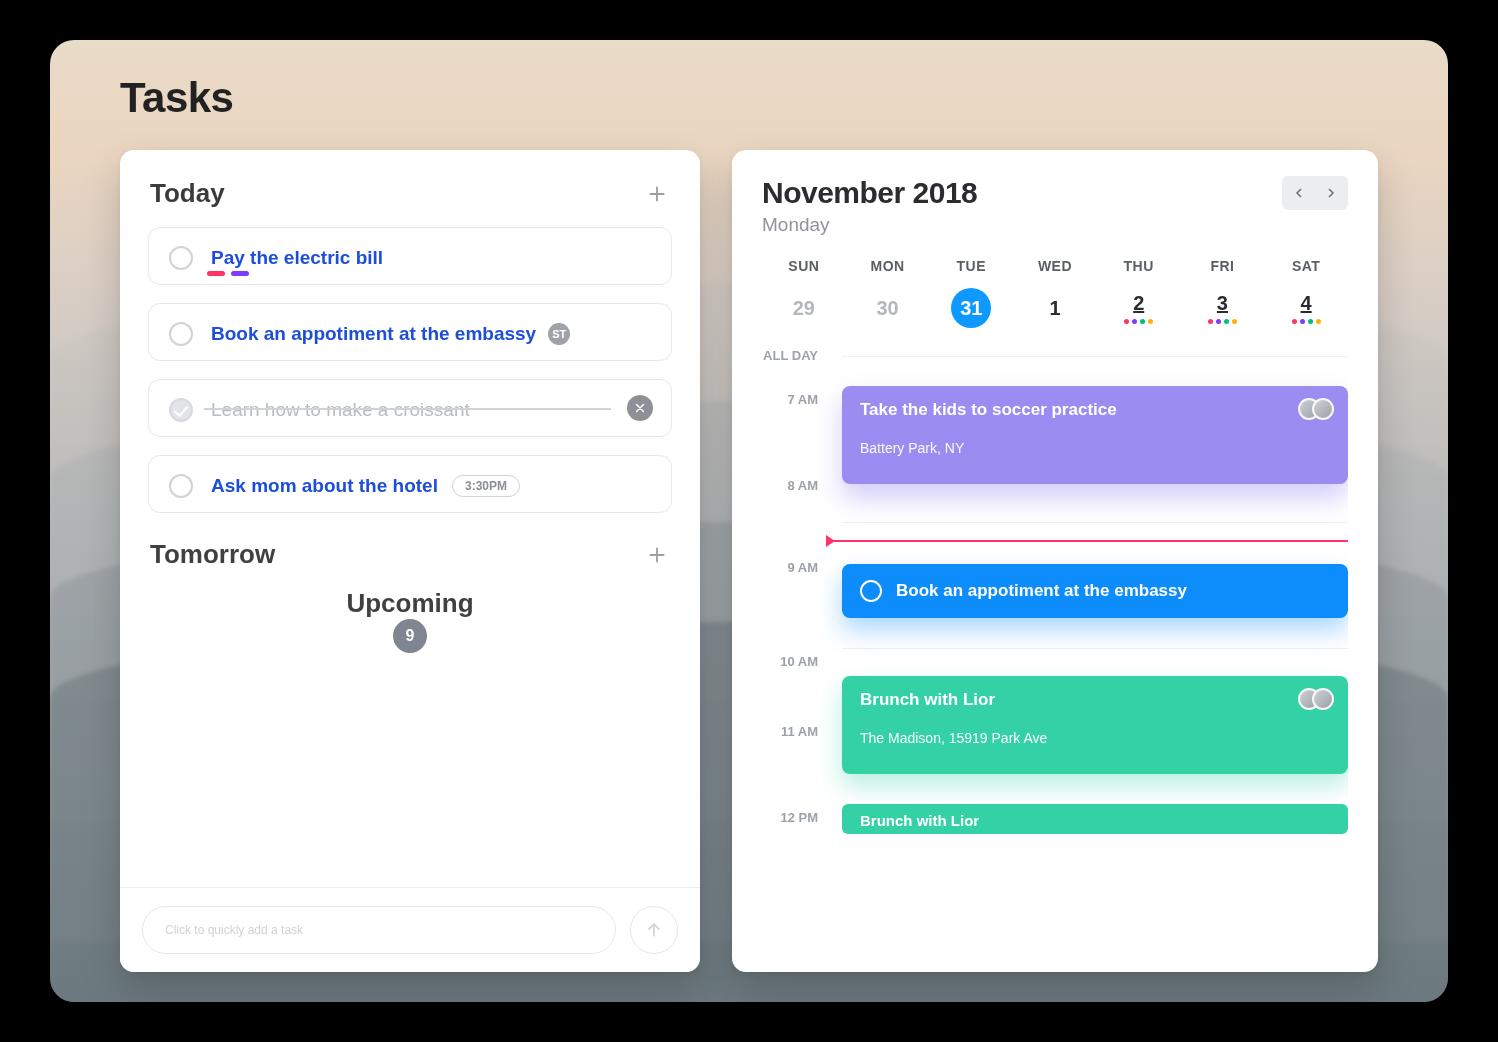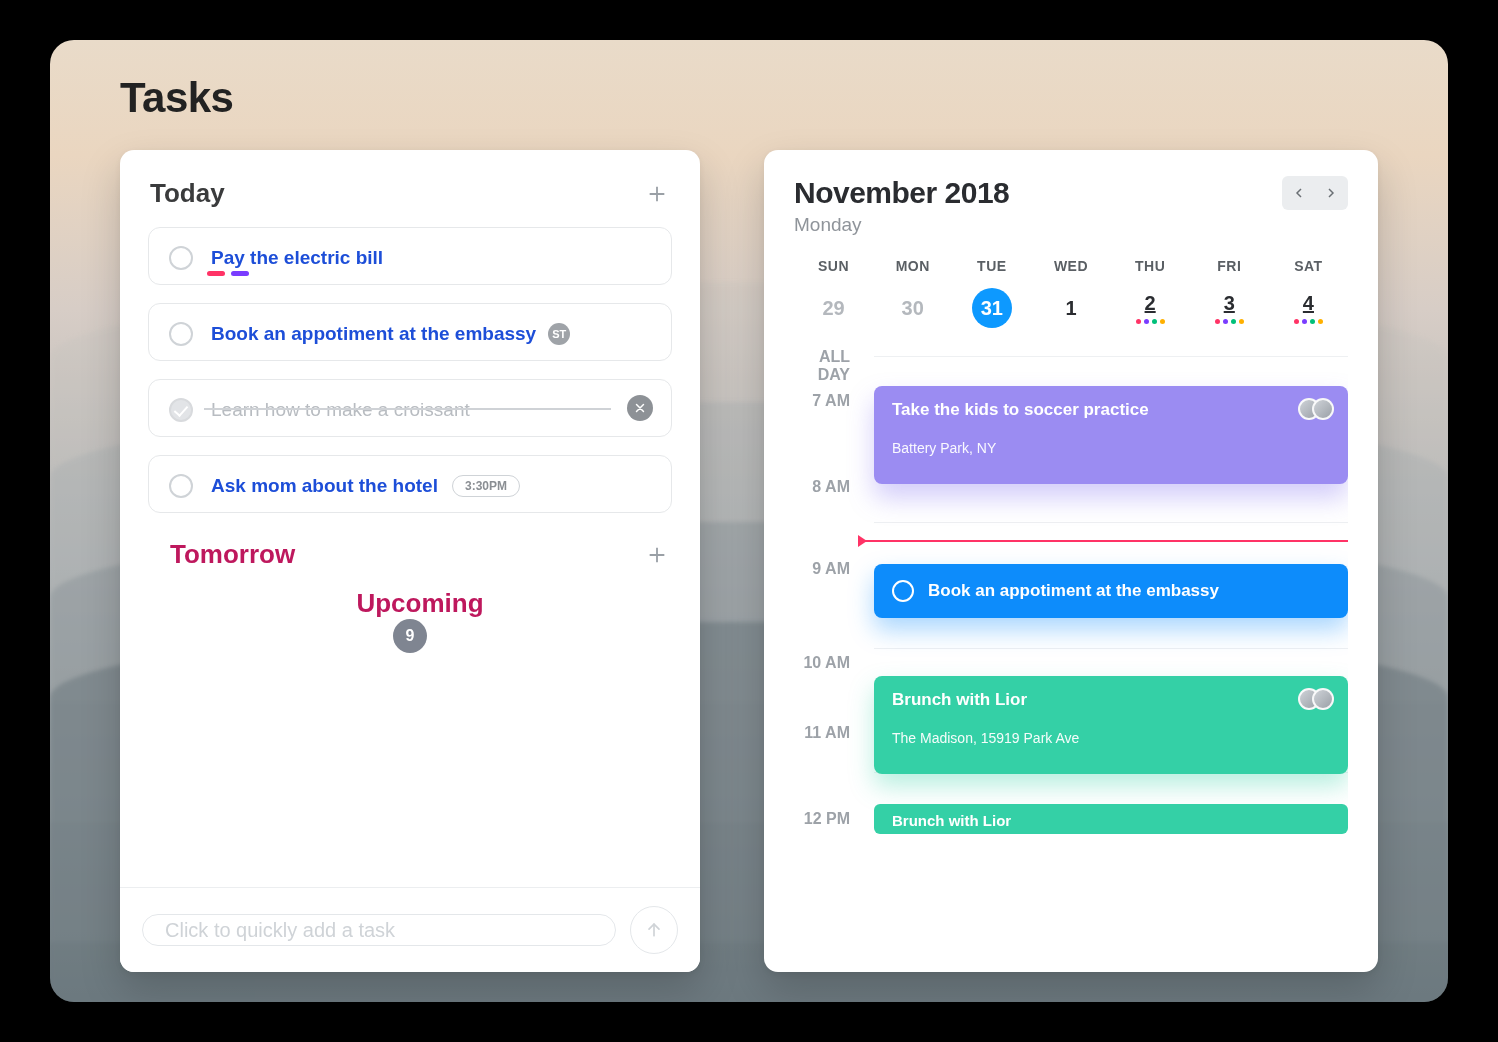--- a/index.html
+++ b/index.html
@@ -42,21 +42,21 @@
     font-size: 42px;
     font-weight: 800;
     color: #222;
     letter-spacing: -0.5px;
   }
 
   .panels {
     position: absolute;
     top: 110px; left: 70px; right: 70px; bottom: 30px;
     display: flex;
-    gap: 64px;
+    gap: 32px;
   }
 
   .card {
     background: #fff;
     border-radius: 14px;
     box-shadow: 0 18px 40px rgba(0,0,0,.18), 0 2px 6px rgba(0,0,0,.06);
     height: 100%;
     position: relative;
     display: flex;
     flex-direction: column;
@@ -69,21 +69,21 @@
   .tasks-scroll { flex:1 1 auto; padding: 28px 28px 0 28px; }
 
   .section-head {
     display:flex; align-items:center; justify-content:space-between;
     margin: 0 2px 18px 2px;
   }
   .section-head.mt { margin-top: 26px; }
   .section-title {
     font-size: 26px; font-weight: 800; color:#3a3b3c;
   }
-  .section-title.dim { color:#be185d;margin-left:20px; }
+  .section-title.dim { color:#404040; }
   .plus-btn {
     width:26px; height:26px; display:flex; align-items:center; justify-content:center;
     color:#9aa0a6; cursor:pointer;
   }
   .plus-btn svg { width:22px; height:22px; stroke:#9aa0a6; }
 
   .task-item {
     border:1px solid #e6e8ea;
     border-radius:12px;
     padding: 18px 20px 14px 20px;
@@ -137,22 +137,22 @@
     background:#7f8591; color:#fff; font-weight:700;
     display:flex; align-items:center; justify-content:center;
   }
 
   .tasks-footer{
     border-top:1px solid #eceef0;
     padding:18px 22px; display:flex; align-items:center; gap:14px;
     background:#fff;
   }
   .quick-add{
-    flex:1 1 auto; height:32px; border:1px solid #e4e7ea; border-radius:999px;
-    padding:0 22px; font-size:20px; color:#2a2c30; outline:none;
+    flex:1 1 auto; height:48px; border:1px solid #e4e7ea; border-radius:999px;
+    padding:0 22px; font-size:12px; color:#2a2c30; outline:none;
   }
   .quick-add::placeholder{ color:#cfd3d7; }
   .send-btn{
     width:48px; height:48px; border-radius:50%; border:1px solid #e4e7ea;
     display:flex; align-items:center; justify-content:center; cursor:pointer;
     background:#fff;
   }
   .send-btn svg{ width:20px; height:20px; stroke:#cfd3d7; fill:none; }
 
   
@@ -173,21 +173,21 @@
     width:40px; height:40px; border-radius:50%; background:#0d99ff; color:#fff;
     display:flex; align-items:center; justify-content:center; font-weight:800;
   }
   .ev-dots{ display:flex; gap:3px; height:6px; }
   .ev-dots span{ width:5px; height:5px; border-radius:50%; }
   .c-pk{background:#ff3366;} .c-pr{background:#7a3cff;} .c-gn{background:#00c07a;} .c-yl{background:#ffb000;}
 
   .agenda{ flex:1 1 auto; position:relative; margin-top:14px; overflow:hidden; }
   .agenda-inner{ position:absolute; inset:0; }
   .ag-labels{ position:absolute; left:0; top:0; bottom:0; width:66px; }
-  .ag-label{ position:absolute; left:0; width:66px; text-align:right; padding-right:10px; font-size:16px; color:#9da2a8; font-weight:600;}
+  .ag-label{ position:absolute; left:0; width:66px; text-align:right; padding-right:10px; font-size:13px; color:#9da2a8; font-weight:600;}
   .ag-grid{ position:absolute; left:80px; right:0; top:0; bottom:0; }
   .ag-line{ position:absolute; left:0; right:0; height:1px; background:#eef0f2; }
 
   .now-line{ position:absolute; left:70px; right:0; height:2px; background:#ff3366;}
   .now-line::before{ content:""; position:absolute; left:-6px; top:-5px; width:0; height:0; border-top:6px solid transparent; border-bottom:6px solid transparent; border-left:9px solid #ff3366;}
 
   .event{
     position:absolute; left:80px; right:0;
     border-radius:8px; color:#fff; padding:14px 18px;
     box-shadow: 0 10px 22px rgba(0,0,0,.15);

